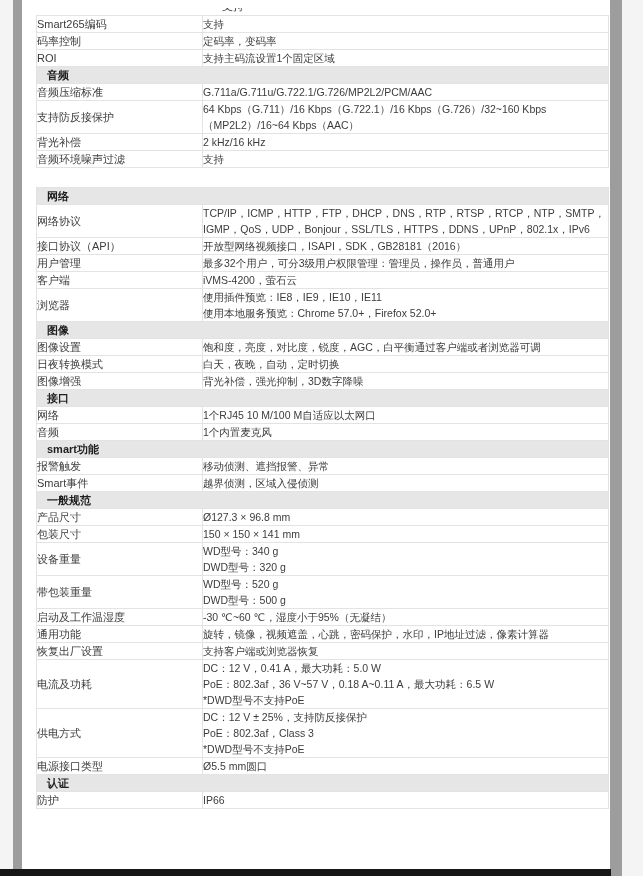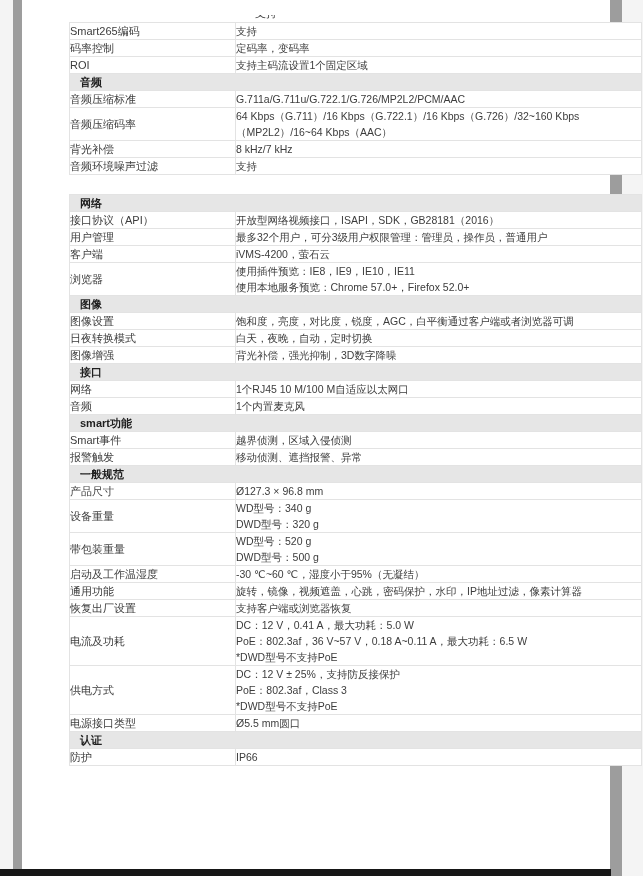--- a/index.html
+++ b/index.html
@@ -9,21 +9,21 @@
     font-family:"Liberation Sans","DejaVu Sans",sans-serif;
     -webkit-font-smoothing:antialiased;
   }
   .screen{position:relative;width:643px;height:876px;overflow:hidden;background:#f4f4f4;}
   .page-white{position:absolute;top:0;left:22px;width:588px;height:876px;background:#ffffff;}
   .edge-strip{position:absolute;top:0;height:876px;background:#9d9d9d;}
   .edge-strip.left{left:13px;width:9px;}
   .edge-strip.right{left:610px;width:12px;}
   .bottom-bar{position:absolute;left:0;top:869px;width:611px;height:7px;background:#161616;}
 
-  .content{position:absolute;top:15px;left:22px;width:588px;padding-left:33px;}
+  .content{position:absolute;top:8px;left:22px;width:588px;}
   .partial-row{height:7px;overflow:hidden;margin:0 2px 0 14px;position:relative;}
   .partial-row span{
     display:block;margin-top:-10px;margin-left:186px;
     font-size:11px;line-height:16px;color:#3c3c3c;
   }
   .table-gap{height:19px;}
 
   table.spec{
     border-collapse:collapse;
     table-layout:fixed;
@@ -94,46 +94,50 @@
             <td class="value-cell">支持主码流设置1个固定区域</td>
           </tr>
           <tr class="section-row">
             <td colspan="2">音频</td>
           </tr>
           <tr class="spec-row">
             <td class="label-cell">音频压缩标准</td>
             <td class="value-cell">G.711a/G.711u/G.722.1/G.726/MP2L2/PCM/AAC</td>
           </tr>
           <tr class="spec-row">
-            <td class="label-cell">音频压缩码率</td>
+            <td class="label-cell">支持防反接保护</td>
             <td class="value-cell">64 Kbps（G.711）/16 Kbps（G.722.1）/16 Kbps（G.726）/32~160 Kbps（MP2L2）/16~64 Kbps（AAC）</td>
           </tr>
           <tr class="spec-row">
             <td class="label-cell">背光补偿</td>
-            <td class="value-cell">8 kHz/7 kHz</td>
+            <td class="value-cell">2 kHz/16 kHz</td>
           </tr>
           <tr class="spec-row">
             <td class="label-cell">音频环境噪声过滤</td>
             <td class="value-cell">支持</td>
           </tr>
         </tbody>
     </table>
 
     <div class="table-gap"></div>
 
     <table class="spec" id="spec-table-1">
       <colgroup>
           <col class="c-label">
           <col class="c-value">
         </colgroup>
       <tbody>
           <tr class="section-row">
             <td colspan="2">网络</td>
           </tr>
           <tr class="spec-row">
+            <td class="label-cell">网络协议</td>
+            <td class="value-cell">TCP/IP，ICMP，HTTP，FTP，DHCP，DNS，RTP，RTSP，RTCP，NTP，SMTP，IGMP，QoS，UDP，Bonjour，SSL/TLS，HTTPS，DDNS，UPnP，802.1x，IPv6</td>
+          </tr>
+          <tr class="spec-row">
             <td class="label-cell">接口协议（API）</td>
             <td class="value-cell">开放型网络视频接口，ISAPI，SDK，GB28181（2016）</td>
           </tr>
           <tr class="spec-row">
             <td class="label-cell">用户管理</td>
             <td class="value-cell">最多32个用户，可分3级用户权限管理：管理员，操作员，普通用户</td>
           </tr>
           <tr class="spec-row">
             <td class="label-cell">客户端</td>
             <td class="value-cell">iVMS-4200，萤石云</td>
@@ -168,33 +172,37 @@
             <td class="value-cell">1个RJ45 10 M/100 M自适应以太网口</td>
           </tr>
           <tr class="spec-row">
             <td class="label-cell">音频</td>
             <td class="value-cell">1个内置麦克风</td>
           </tr>
           <tr class="section-row">
             <td colspan="2">smart功能</td>
           </tr>
           <tr class="spec-row">
+            <td class="label-cell">报警触发</td>
+            <td class="value-cell">移动侦测、遮挡报警、异常</td>
+          </tr>
+          <tr class="spec-row">
             <td class="label-cell">Smart事件</td>
             <td class="value-cell">越界侦测，区域入侵侦测</td>
           </tr>
-          <tr class="spec-row">
-            <td class="label-cell">报警触发</td>
-            <td class="value-cell">移动侦测、遮挡报警、异常</td>
-          </tr>
           <tr class="section-row">
             <td colspan="2">一般规范</td>
           </tr>
           <tr class="spec-row">
             <td class="label-cell">产品尺寸</td>
             <td class="value-cell">Ø127.3 × 96.8 mm</td>
+          </tr>
+          <tr class="spec-row">
+            <td class="label-cell">包装尺寸</td>
+            <td class="value-cell">150 × 150 × 141 mm</td>
           </tr>
           <tr class="spec-row">
             <td class="label-cell">设备重量</td>
             <td class="value-cell">
               <div class="line">WD型号：340 g</div>
               <div class="line">DWD型号：320 g</div>
             </td>
           </tr>
           <tr class="spec-row">
             <td class="label-cell">带包装重量</td>

